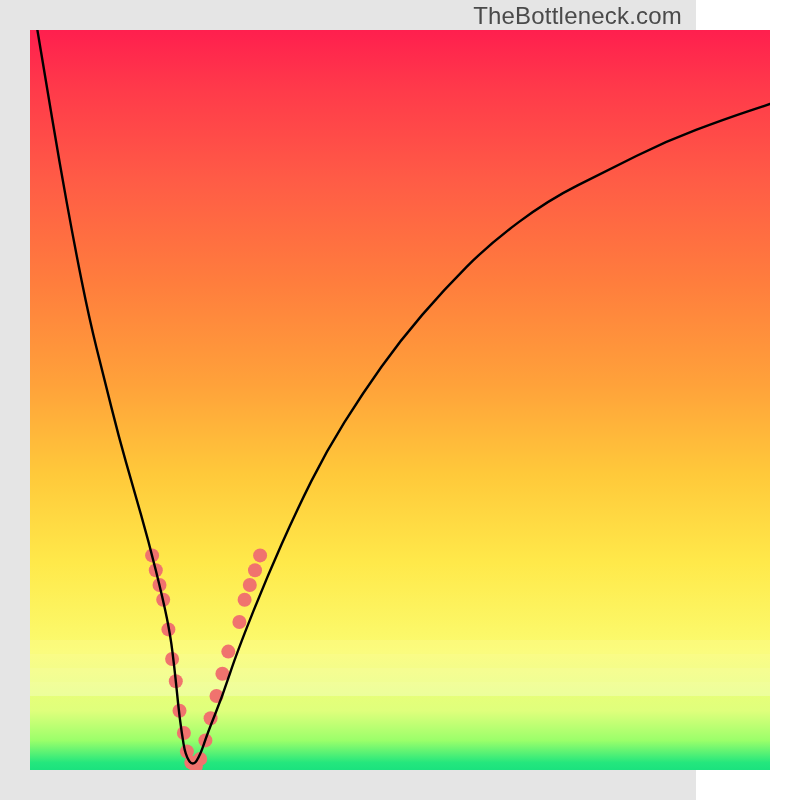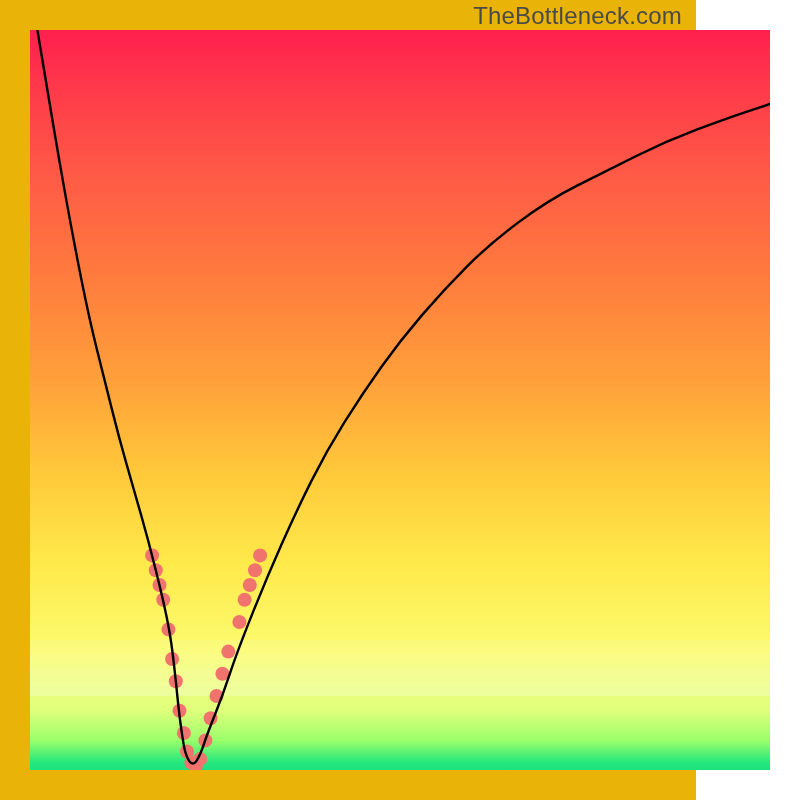--- a/index.html
+++ b/index.html
@@ -7,21 +7,21 @@
     padding: 0;
     width: 800px;
     height: 800px;
     overflow: hidden;
     font-family: Arial, Helvetica, sans-serif;
   }
   .frame {
     position: relative;
     width: 696px;
     height: 800px;
-    background: #eab308;
+    background: #e5e5e5;
   }
   .plot-area {
     position: absolute;
     left: 30px;
     top: 30px;
     width: 740px;
     height: 740px;
     overflow: hidden;
   }
   .gradient-bg {

